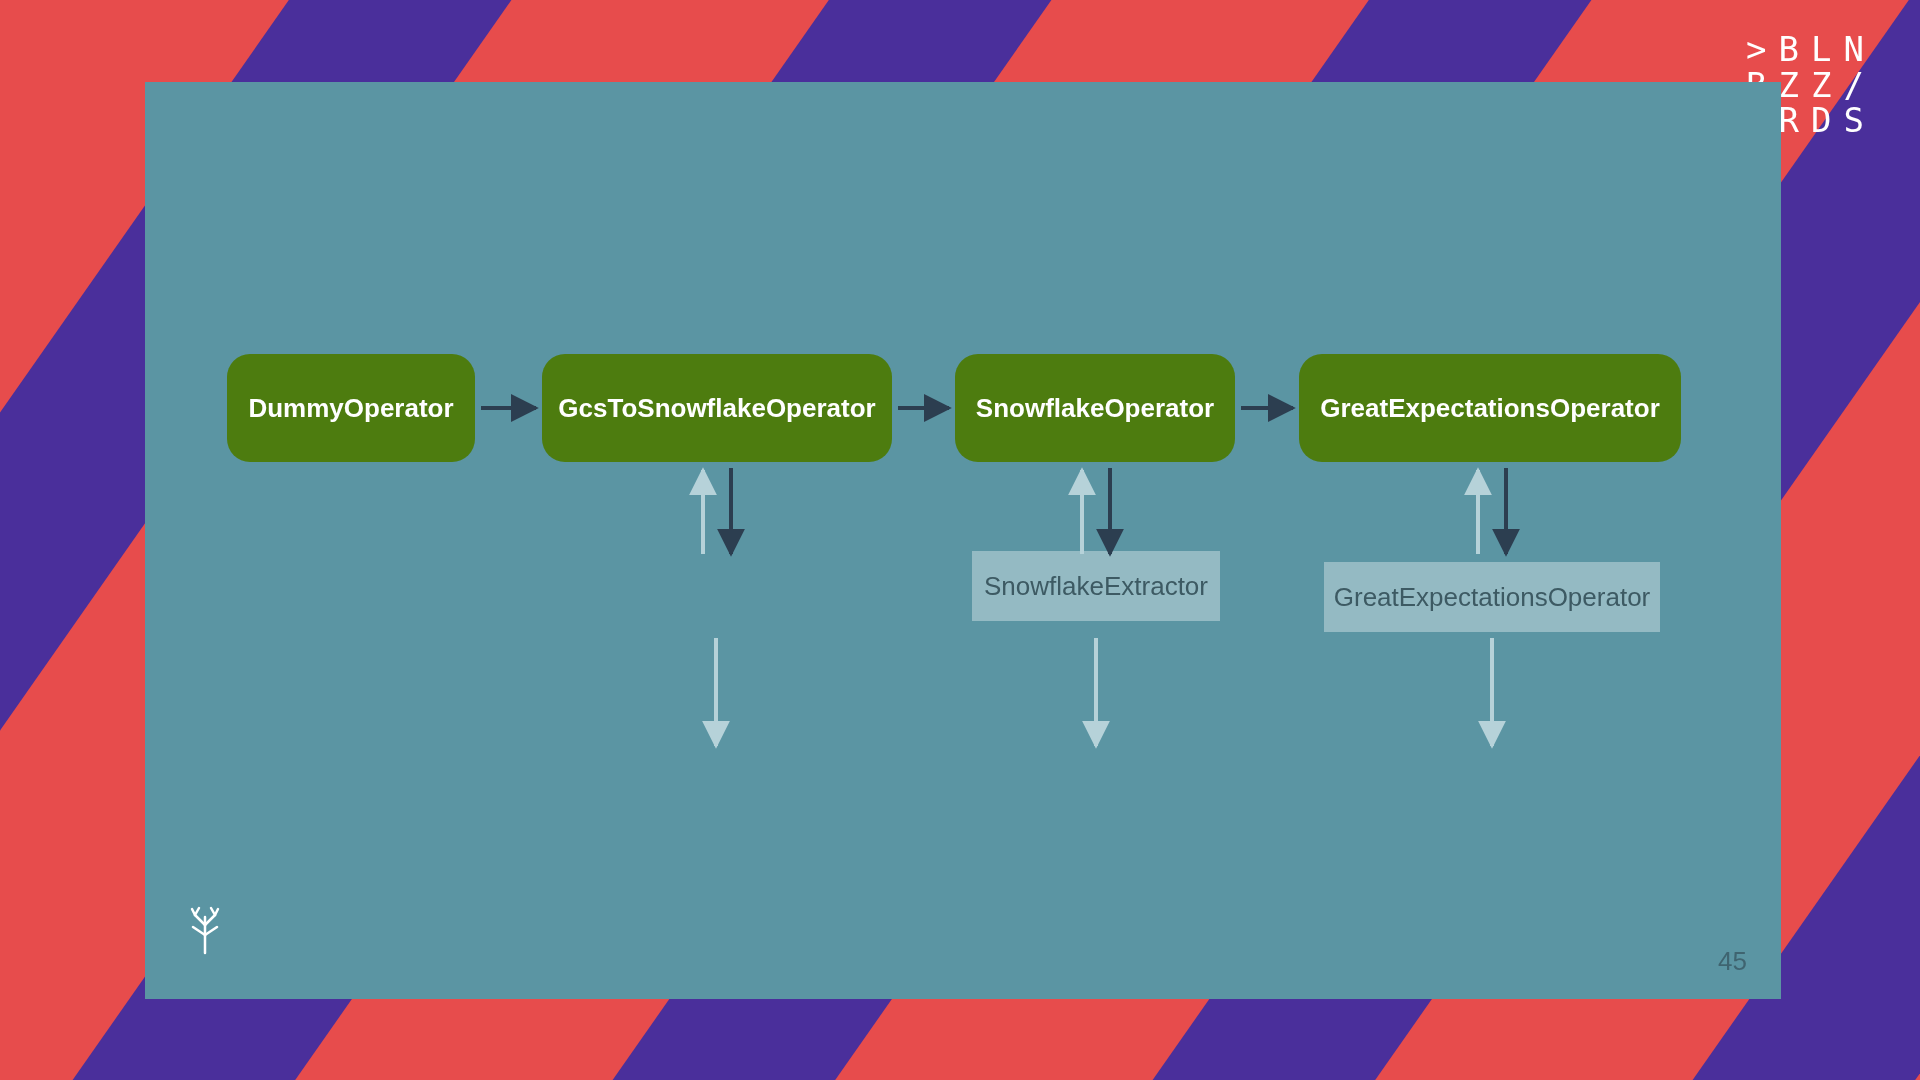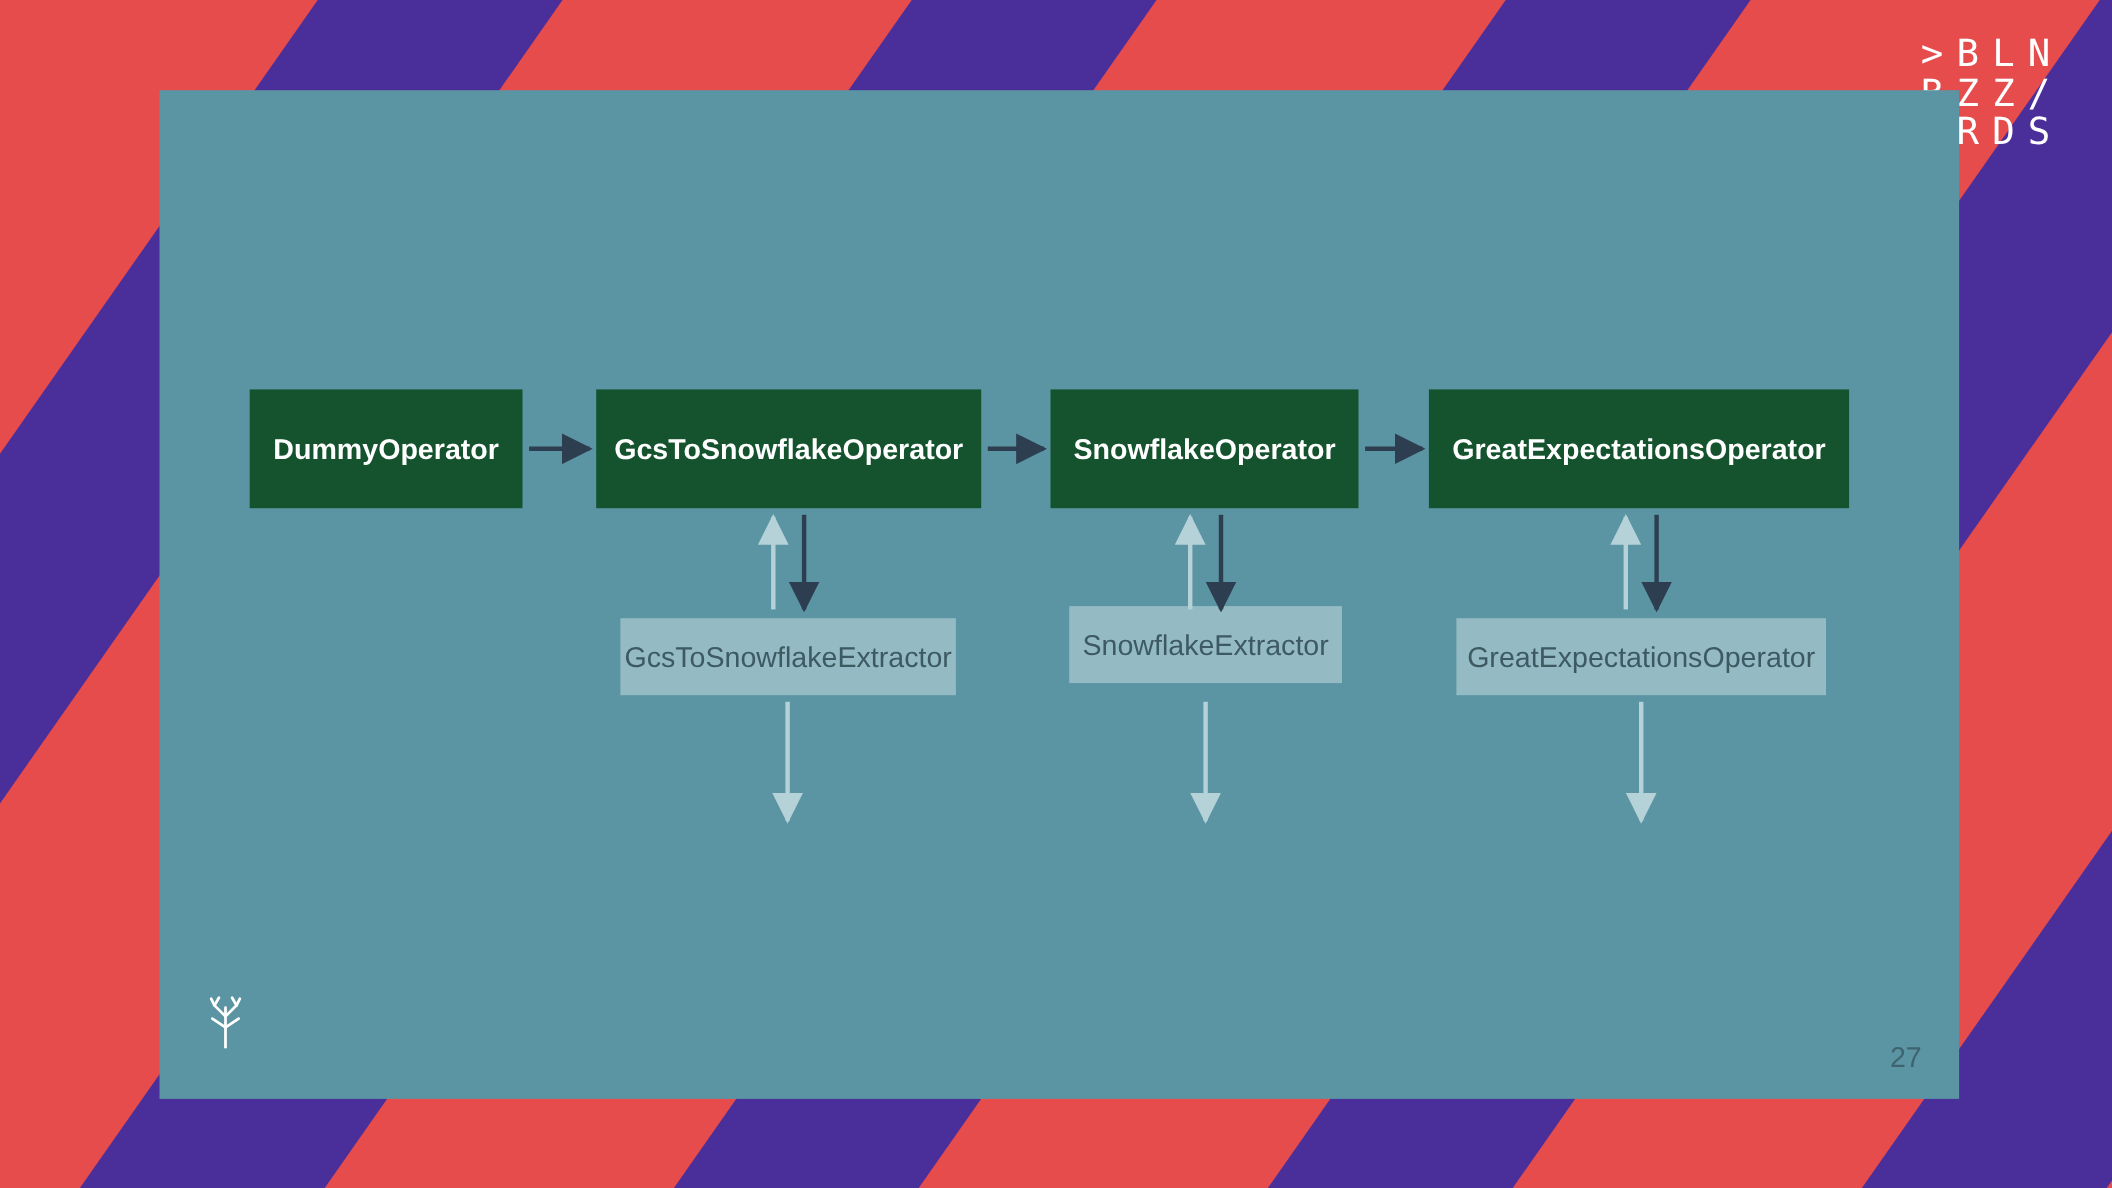--- a/index.html
+++ b/index.html
@@ -39,27 +39,28 @@
     right: 0;
     text-align: center;
     color: #ffffff;
     font-size: 60px;
     font-weight: 300;
     letter-spacing: 1px;
   }
   .op-box {
     position: absolute;
     height: 108px;
-    background: #14532d;
+    background: #4d7c0f;
     color: #ffffff;
     display: flex;
     align-items: center;
     justify-content: center;
     font-weight: 700;
     font-size: 26px;
+    border-radius: 23px;
   }
   .ext-box {
     position: absolute;
     height: 70px;
     background: rgba(255,255,255,0.35);
     color: #3d5a63;
     display: flex;
     align-items: center;
     justify-content: center;
     font-size: 26px;
@@ -125,21 +126,20 @@
 <span>WRDS</span></div>
 
 <div class="slide">
 
 
   <div class="op-box" style="left:82px;  width:248px; top:272px;">DummyOperator</div>
   <div class="op-box" style="left:810px; width:280px; top:272px;">SnowflakeOperator</div>
   <div class="op-box" style="left:397px; width:350px; top:272px;">GcsToSnowflakeOperator</div>
   <div class="op-box" style="left:1154px;width:382px; top:272px;">GreatExpectationsOperator</div>
 
-  <div class="ext-box" style="left:419px; width:305px; top:480px;">GcsToSnowflakeExtractor</div>
   <div class="ext-box" style="left:827px; width:248px; top:469px;">SnowflakeExtractor</div>
   <div class="ext-box" style="left:1179px;width:336px; top:480px;">GreatExpectationsOperator</div>
 
 
   <svg class="arrows">
     <defs>
       <marker id="arr-dark" viewBox="0 0 10 10" refX="9" refY="5" markerWidth="7" markerHeight="7" orient="auto-start-reverse">
         <path d="M 0 0 L 10 5 L 0 10 z" fill="#2c3e50"></path>
       </marker>
       <marker id="arr-light" viewBox="0 0 10 10" refX="9" refY="5" markerWidth="7" markerHeight="7" orient="auto-start-reverse">
@@ -158,21 +158,21 @@
     <line x1="937" y1="472" x2="937" y2="388" stroke="#b6d2d9" stroke-width="4" marker-end="url(#arr-light)"></line>
 
     <line x1="1361" y1="386" x2="1361" y2="472" stroke="#2c3e50" stroke-width="4" marker-end="url(#arr-dark)"></line>
     <line x1="1333" y1="472" x2="1333" y2="388" stroke="#b6d2d9" stroke-width="4" marker-end="url(#arr-light)"></line>
 
     <line x1="571" y1="556" x2="571" y2="664" stroke="#b6d2d9" stroke-width="4" marker-end="url(#arr-light)"></line>
     <line x1="951" y1="556" x2="951" y2="664" stroke="#b6d2d9" stroke-width="4" marker-end="url(#arr-light)"></line>
     <line x1="1347" y1="556" x2="1347" y2="664" stroke="#b6d2d9" stroke-width="4" marker-end="url(#arr-light)"></line>
   </svg>
 
-  <div class="page-num">27</div>
+  <div class="page-num">45</div>
 
   <div class="tree-icon">
     <svg width="36" height="50" viewBox="0 0 36 50">
       <g stroke="#ffffff" stroke-width="2.5" fill="none" stroke-linecap="round">
         <line x1="18" y1="12" x2="18" y2="48"></line>
         <line x1="18" y1="20" x2="8" y2="10"></line>
         <line x1="18" y1="20" x2="28" y2="10"></line>
         <line x1="18" y1="30" x2="6" y2="22"></line>
         <line x1="18" y1="30" x2="30" y2="22"></line>
         <line x1="8" y1="10" x2="5" y2="4"></line>

